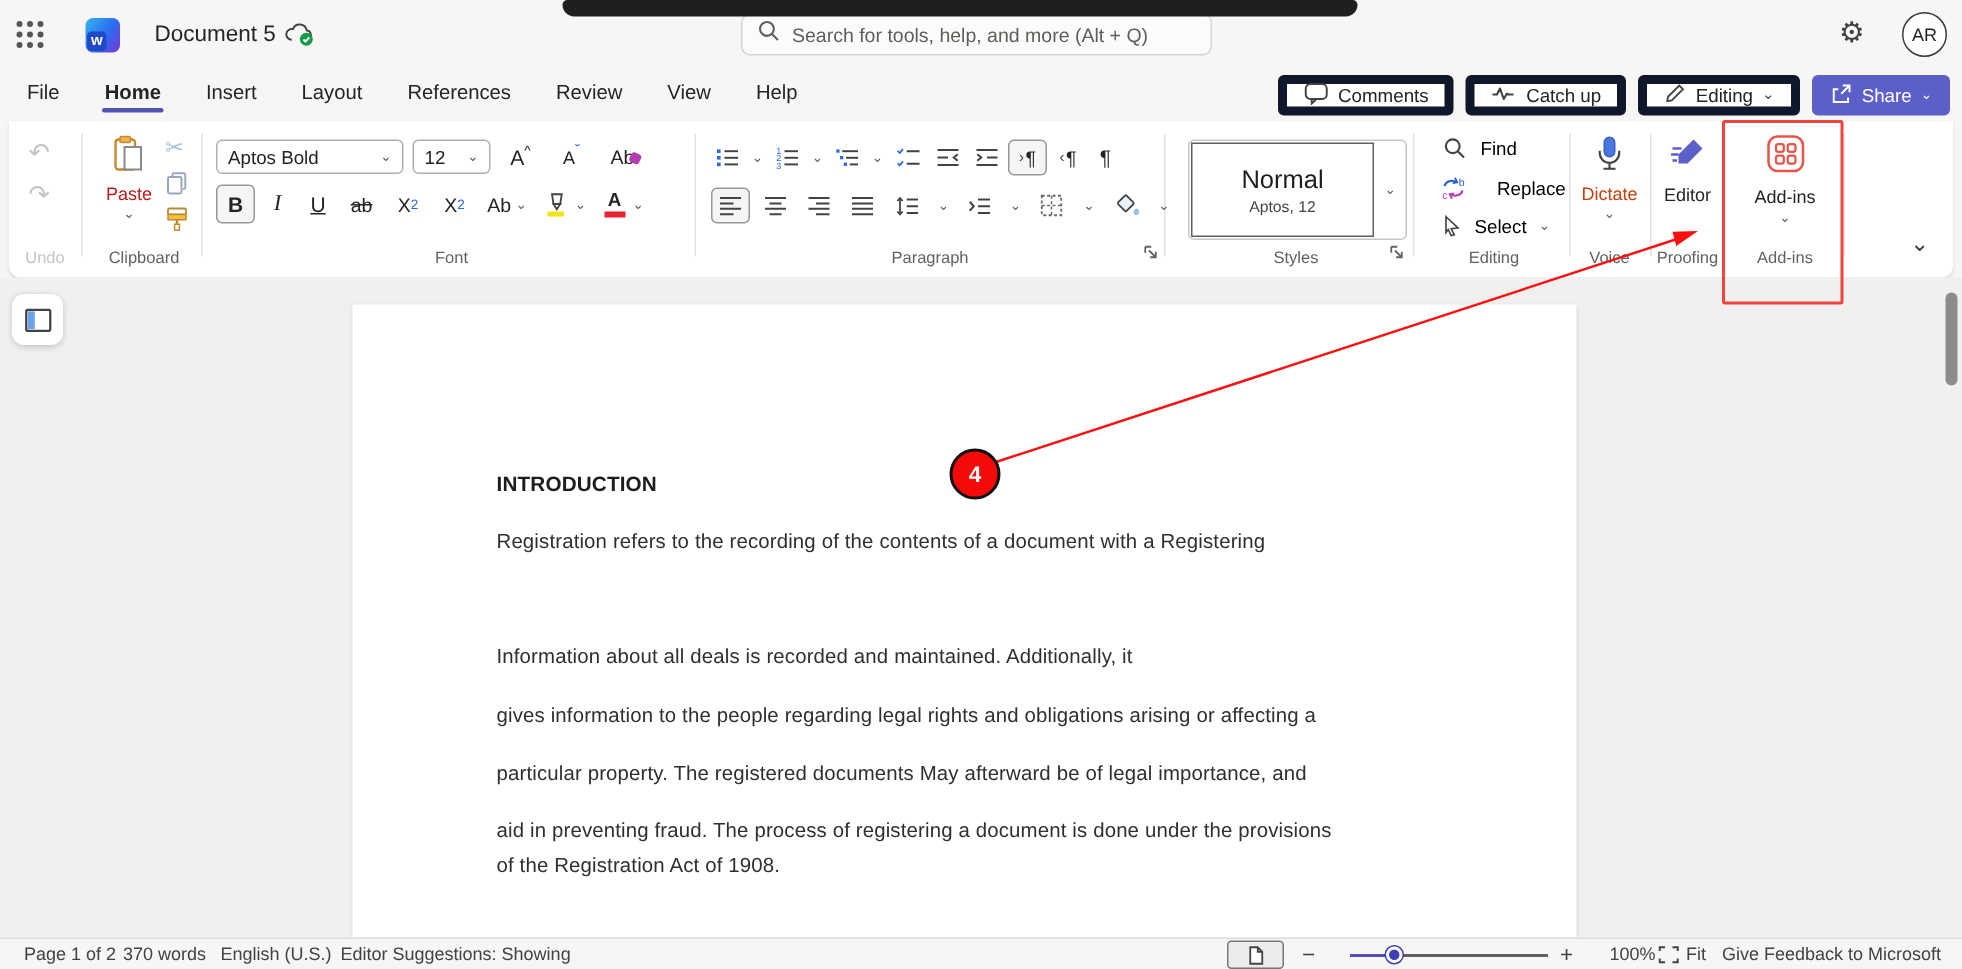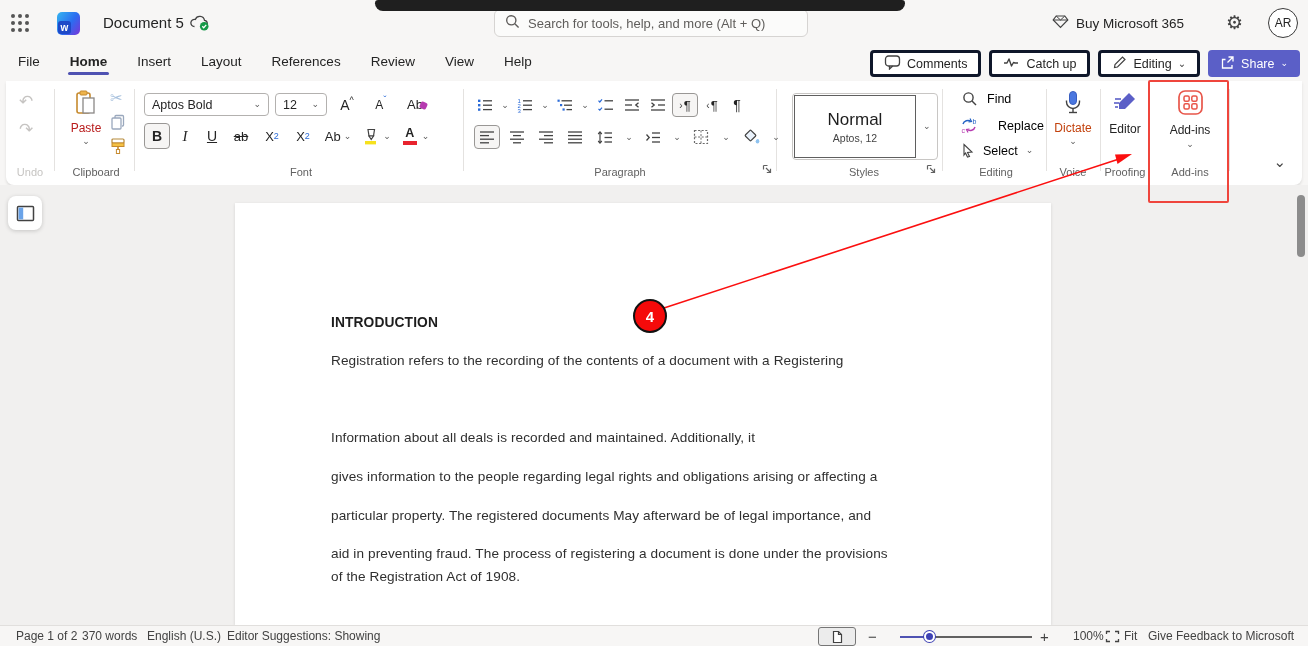--- a/index.html
+++ b/index.html
@@ -22,21 +22,21 @@
   .gearbtn { position:absolute; left:1226px; top:10px; font-size:19px; color:#424242; cursor:pointer; line-height:26px; }
   .avatar { position:absolute; left:1268px; top:8px; width:30px; height:30px; border-radius:50%; border:1.6px solid #3a3a3a; background:#fff; display:flex; align-items:center; justify-content:center; font-size:12px; color:#242424; cursor:pointer; }
 
   
   .menubar { position:absolute; left:0; top:46px; width:1308px; height:35px; background:#f7f6f5; }
   .tabs { position:absolute; left:16px; top:0; height:35px; display:flex; align-items:center; gap:26px; }
   .tab { font-size:13.5px; color:#242424; cursor:pointer; position:relative; padding:2px 2px 6px 2px; }
   .tab.active { font-weight:bold; }
   .tab.active::after { content:""; position:absolute; left:0; right:0; bottom:0; height:3px; border-radius:2px; background:#4f52b2; }
   .mb-right { position:absolute; right:8px; top:4px; display:flex; gap:8px; align-items:center; }
-  .pillbtn { height:27px; border:3px solid #0f172a; border-radius:4px; background:#fff; display:flex; align-items:center; gap:6px; padding:0 11px; font-size:12.5px; color:#242424; cursor:pointer; }
+  .pillbtn { height:27px; border:6px solid #0f172a; border-radius:4px; background:#fff; display:flex; align-items:center; gap:6px; padding:0 11px; font-size:12.5px; color:#242424; cursor:pointer; }
   .pillbtn .chev { font-size:10px; color:#424242; }
   .sharebtn { height:27px; border:none; border-radius:4px; background:#5b5fc7; color:#fff; display:flex; align-items:center; gap:6px; padding:0 12px; font-size:12.5px; cursor:pointer; }
 
   
   .ribbon { position:absolute; left:6px; top:81px; width:1296px; height:104px; background:#fff; border-radius:0 0 8px 8px; box-shadow:0 2px 3px rgba(0,0,0,.10); }
   .rsep { position:absolute; top:8px; height:82px; width:1px; background:#e4e2e0; }
   .rg { position:absolute; top:0; height:104px; }
   .rg-label { position:absolute; bottom:7px; left:0; right:0; text-align:center; font-size:11px; color:#616161; white-space:nowrap; }
   .rg-label.disabled { color:#c6c4c2; }
   .icbtn { display:flex; align-items:center; justify-content:center; cursor:pointer; color:#242424; }
@@ -95,28 +95,20 @@
           <circle cx="15.2" cy="13.2" r="4.3" fill="#159947"></circle>
           <polyline points="13.3,13.3 14.7,14.7 17.2,11.9" fill="none" stroke="#fff" stroke-width="1.3"></polyline>
         </svg>
     </div>
     <div class="searchbox">
       <span><svg width="15" height="15" viewBox="0 0 15 15">
             <circle cx="6.3" cy="6.3" r="4.6" fill="none" stroke="#5f5d5b" stroke-width="1.4"></circle>
             <line x1="9.8" y1="9.8" x2="13.6" y2="13.6" stroke="#5f5d5b" stroke-width="1.4"></line>
           </svg></span>
       <input placeholder="Search for tools, help, and more (Alt + Q)" style="">
-    </div>
-    <div class="buybtn">
-      <span><svg width="17" height="15" viewBox="0 0 17 15">
-            <polygon points="4.2,2 12.8,2 15.8,6 8.5,13.5 1.2,6" fill="none" stroke="#424242" stroke-width="1.2"></polygon>
-            <line x1="1.2" y1="6" x2="15.8" y2="6" stroke="#424242" stroke-width="1"></line>
-            <polyline points="4.2,2 8.5,6 12.8,2" fill="none" stroke="#424242" stroke-width="1"></polyline>
-          </svg></span>
-      <span>Buy Microsoft 365</span>
     </div>
     <div class="gearbtn">⚙</div>
     <div class="avatar">AR</div>
     <div class="notch"></div>
   </div>
 
   <div class="menubar">
     <div class="tabs">
       <span class="tab">File</span>
       <span class="tab active">Home</span>

